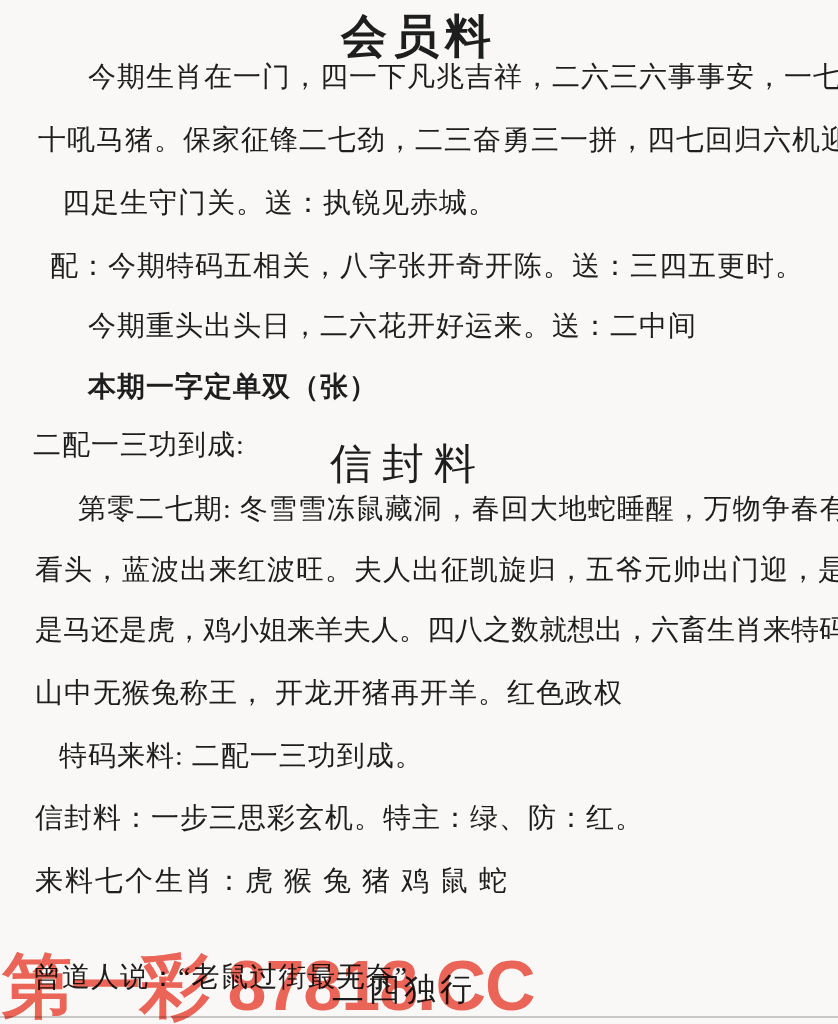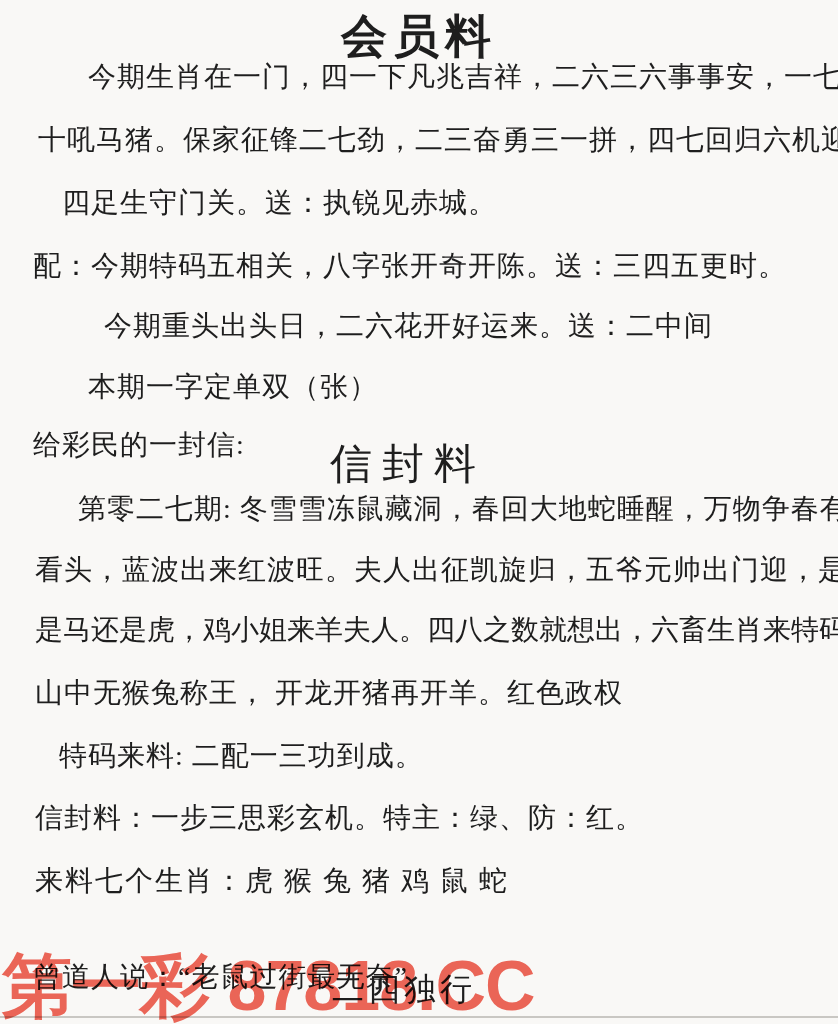--- a/index.html
+++ b/index.html
@@ -30,23 +30,23 @@
     left: 0;
     width: 100%;
     text-align: center;
     font-size: 46px;
     font-weight: bold;
     letter-spacing: 6px;
   }
   .l1  { top: 60px;  left: 88px; }
   .l2  { top: 123px; left: 38px; }
   .l3  { top: 186px; left: 38px; margin-left: 24px; }
-  .l4  { top: 249px; left: 33px; font-family: Liberation Serif, serif; }
-  .l5  { top: 309px; left: 104px; }
-  .l6  { top: 370px; left: 88px; }
+  .l4  { top: 249px; left: 50px; font-family: Liberation Serif, serif; }
+  .l5  { top: 309px; left: 88px; }
+  .l6  { top: 370px; left: 88px; font-weight: bold; }
   .intro-label { top: 428px; left: 33px; }
   .env-heading {
     position: absolute;
     top: 436px;
     left: 330px;
     font-size: 42px;
     font-weight: normal;
     letter-spacing: 10px;
     white-space: nowrap;
   }
@@ -93,21 +93,21 @@
 
   <div class="doc-title">会员料</div>
 
   <div class="line l1">今期生肖在一门，四一下凡兆吉祥，二六三六事事安，一七三</div>
   <div class="line l2">十吼马猪。保家征锋二七劲，二三奋勇三一拼，四七回归六机迎，</div>
   <div class="line l3">四足生守门关。送：执锐见赤城。</div>
   <div class="line l4">配：今期特码五相关，八字张开奇开陈。送：三四五更时。</div>
   <div class="line l5">今期重头出头日，二六花开好运来。送：二中间</div>
   <div class="line l6">本期一字定单双（张）</div>
 
-  <div class="line intro-label">给彩民的一封信:</div>
+  <div class="line intro-label">二配一三功到成:</div>
   <div class="env-heading">信封料</div>
 
   <div class="line e1">第零二七期: 冬雪雪冻鼠藏洞，春回大地蛇睡醒，万物争春有</div>
   <div class="line e2">看头，蓝波出来红波旺。夫人出征凯旋归，五爷元帅出门迎，是牛</div>
   <div class="line e3">是马还是虎，鸡小姐来羊夫人。四八之数就想出，六畜生肖来特码。</div>
   <div class="line e4">山中无猴兔称王， 开龙开猪再开羊。红色政权</div>
   <div class="line e5">特码来料: 二配一三功到成。</div>
   <div class="line e7">来料七个生肖：虎 猴 兔 猪 鸡 鼠 蛇</div>
   <div class="line e6">信封料：一步三思彩玄机。特主：绿、防：红。</div>
   <div class="line e8">曾道人说：“老鼠过街最无奈”</div>

